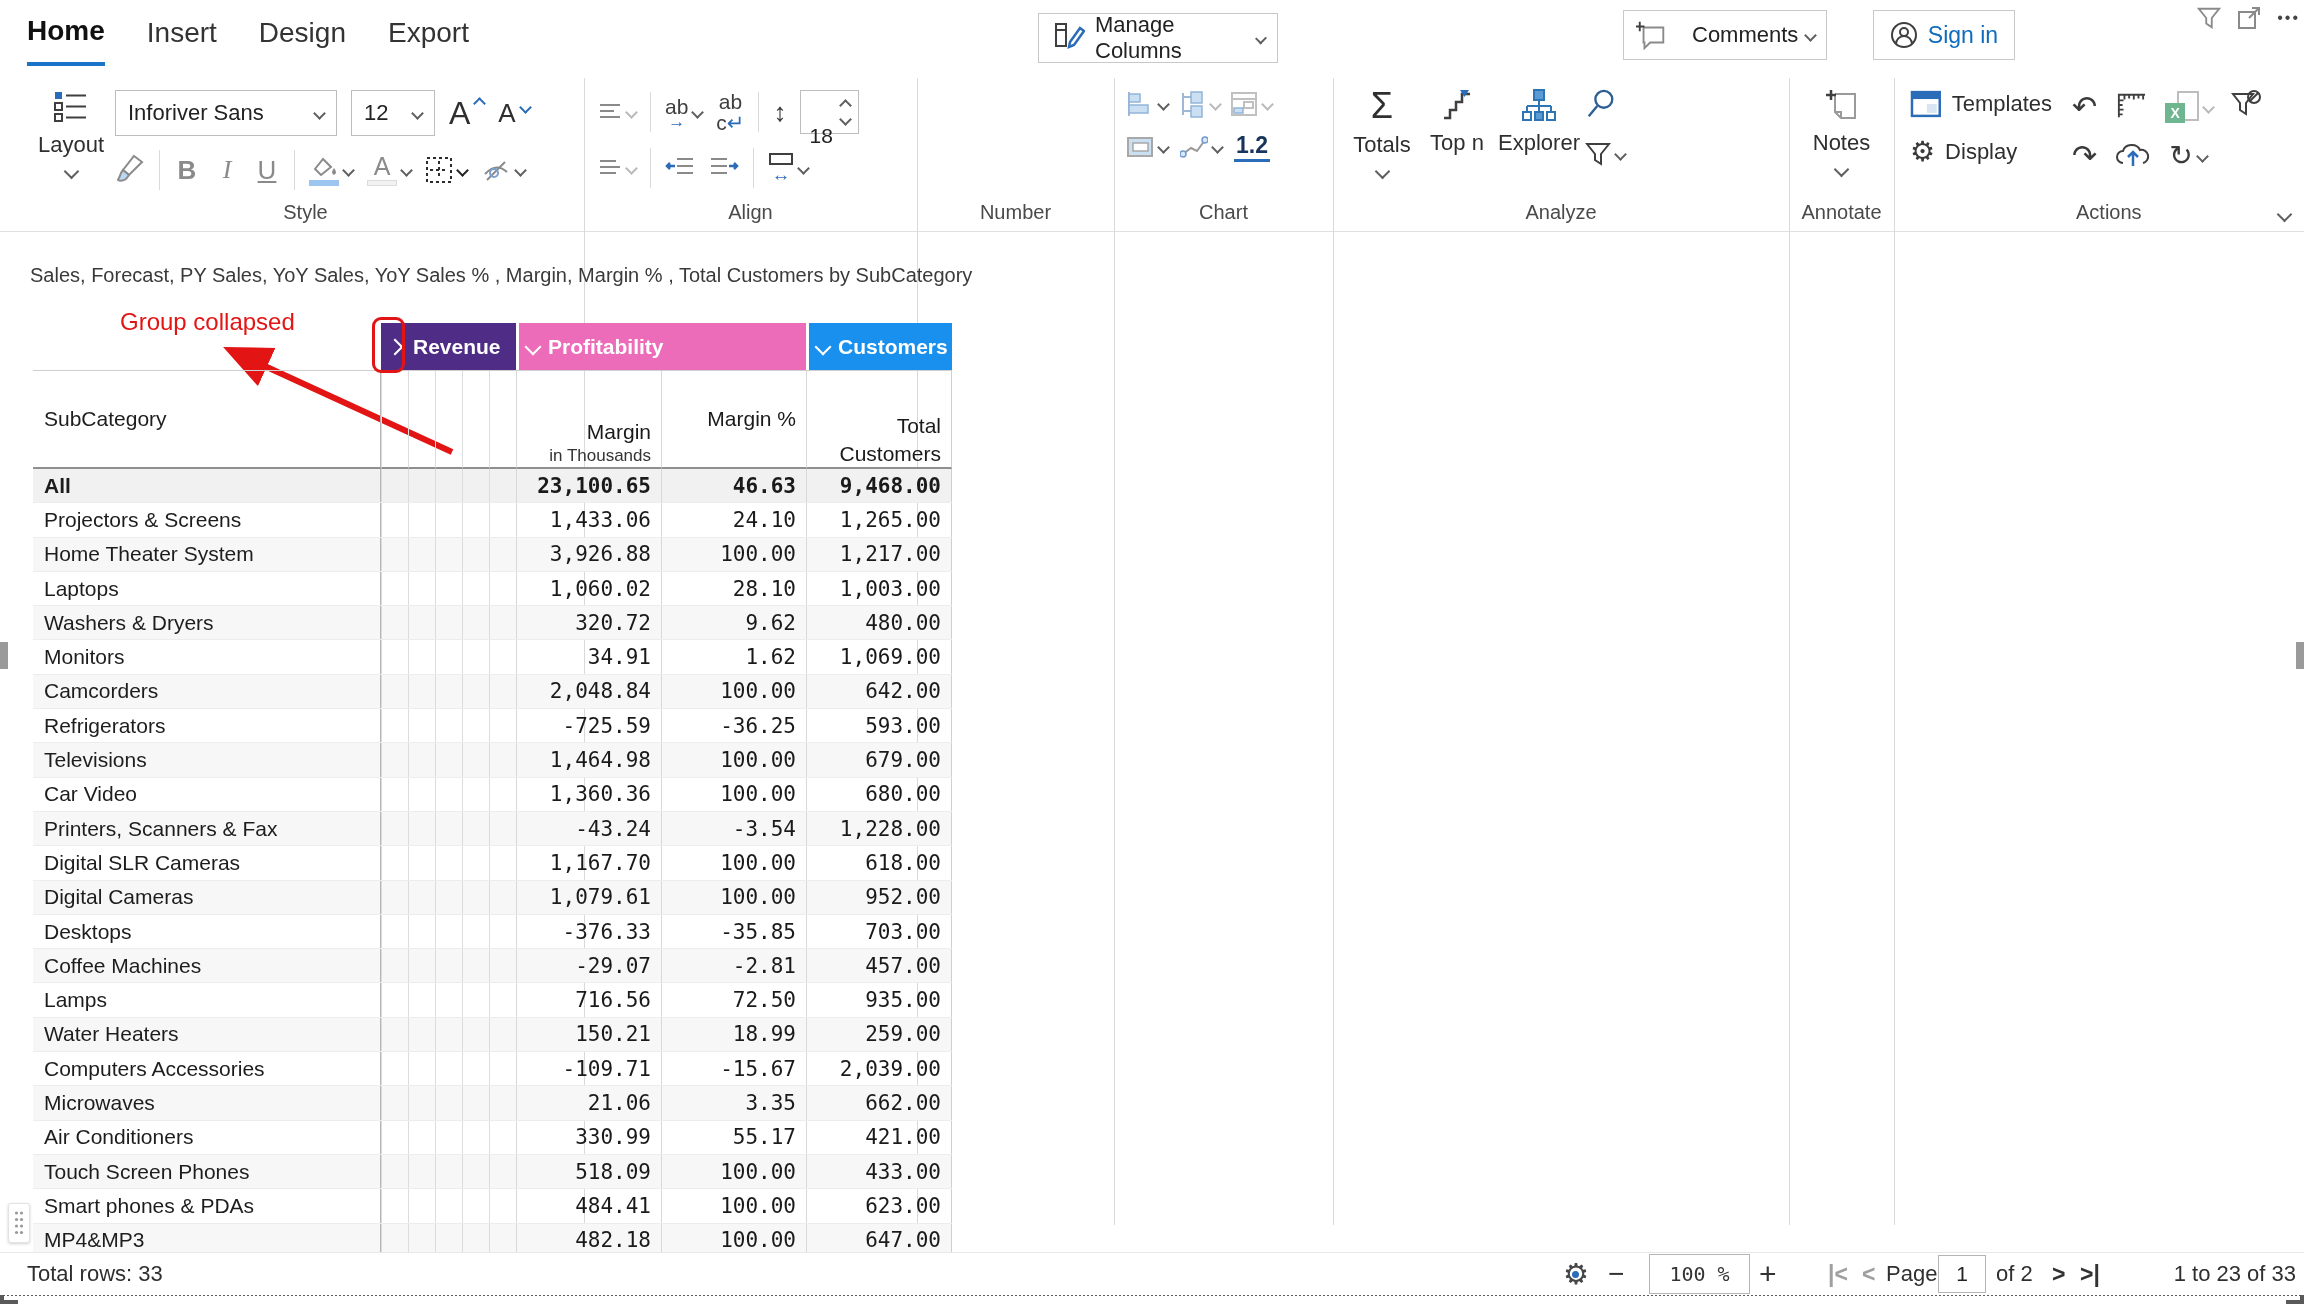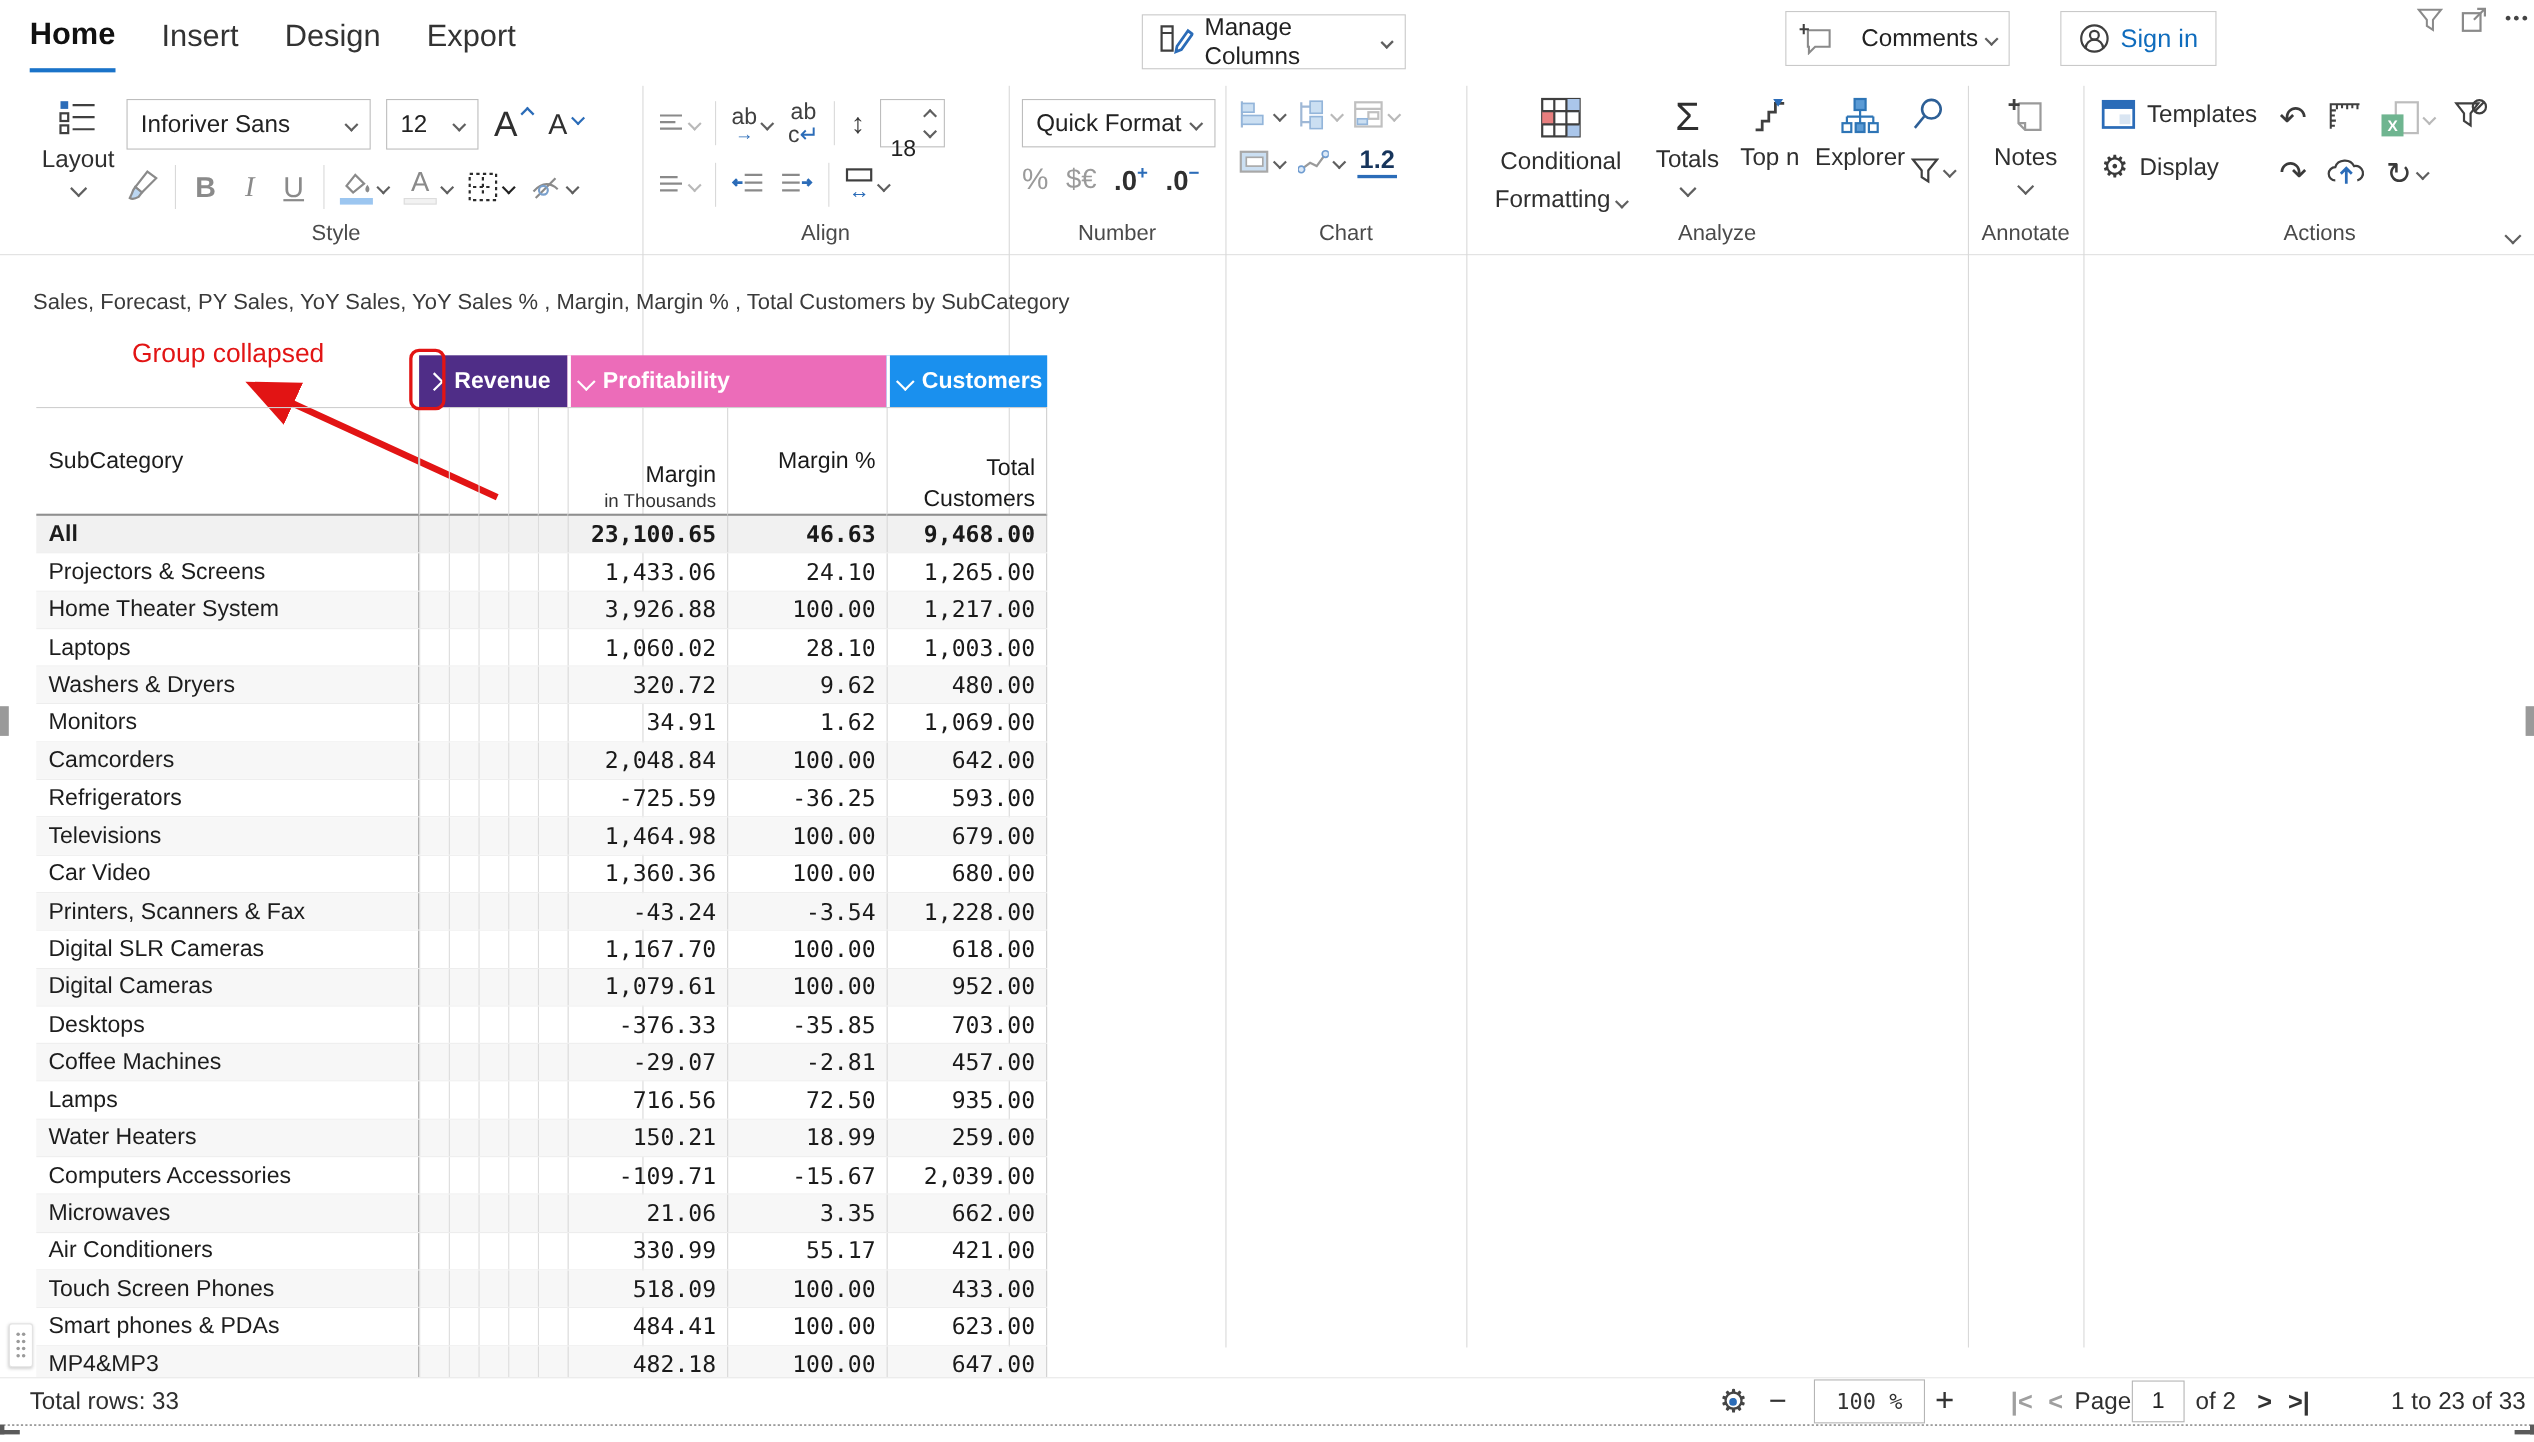--- a/index.html
+++ b/index.html
@@ -345,32 +345,20 @@
           </div>
           <span class="chv sm"></span>
         </div>
       </div>
     </div>
     <div class="glabel">Align</div>
   </div>
   <div class="vsep" style="left:917px;"></div>
 
   <div class="grp" style="left:917px;width:197px;">
-    <div class="rowwrap" style="padding-left:12px;">
-      <div class="selbox" style="width:176px;height:44px;">
-        <span>Quick Format</span>
-        <span class="chv sm"></span>
-      </div>
-      <div class="crow" style="gap:16px;">
-        <span class="gray-ic" style="font-size:27px;">%</span>
-        <span class="gray-ic" style="font-size:25px;">$€</span>
-        <span class="dec"><span>.0</span><sup>+</sup></span>
-        <span class="dec"><span>.0</span><sup>−</sup></span>
-      </div>
-    </div>
     <div class="glabel">Number</div>
   </div>
   <div class="vsep" style="left:1114px;"></div>
 
   <div class="grp" style="left:1114px;width:219px;">
     <div class="rowwrap" style="padding-left:12px;">
       <div class="crow" style="gap:10px;">
         <div class="btn">
           <svg width="28" height="26" viewBox="0 0 28 26">
               <line x1="3" y1="1" x2="3" y2="25" stroke="#9fb8d6" stroke-width="2"></line>
@@ -415,34 +403,20 @@
         </div>
         <span class="fmt12">1.2</span>
       </div>
     </div>
     <div class="glabel">Chart</div>
   </div>
   <div class="vsep" style="left:1333px;"></div>
 
   <div class="grp" style="left:1333px;width:456px;">
     <div style="display:flex;padding-left:10px;">
-      <div class="bigbtn" style="width:152px;">
-        <svg width="38" height="38" viewBox="0 0 38 38">
-          <rect x="2" y="2" width="34" height="34" fill="#fff" stroke="#3f3f3f" stroke-width="2"></rect>
-          <rect x="24" y="2" width="12" height="12" fill="#aac6ea"></rect>
-            <rect x="2" y="13" width="11" height="12" fill="#e87f7f"></rect>
-            <rect x="24" y="25" width="12" height="11" fill="#aac6ea"></rect>
-          <line x1="13" y1="2" x2="13" y2="36" stroke="#3f3f3f" stroke-width="2"></line>
-            <line x1="24" y1="2" x2="24" y2="36" stroke="#3f3f3f" stroke-width="2"></line>
-          <line x1="2" y1="13" x2="36" y2="13" stroke="#3f3f3f" stroke-width="2"></line>
-            <line x1="2" y1="25" x2="36" y2="25" stroke="#3f3f3f" stroke-width="2"></line>
-        </svg>
-        <span class="blab">Conditional</span>
-        <span class="blab"><span>Formatting</span> <span class="chv sm"></span></span>
-      </div>
       <div class="bigbtn" style="width:78px;">
         <span class="sigma">Σ</span>
         <span class="blab">Totals</span>
         <span class="chv"></span>
       </div>
       <div class="bigbtn" style="width:72px;">
         <svg width="34" height="34" viewBox="0 0 34 34">
             <path d="M4,30 H10 V22 H16 V14 H22 V6 H30" fill="none" stroke="#3f3f3f" stroke-width="2.5"></path>
             <path d="M20,2 l9,0 l-4.5,7 z" fill="#2b6cb8"></path>
           </svg>

